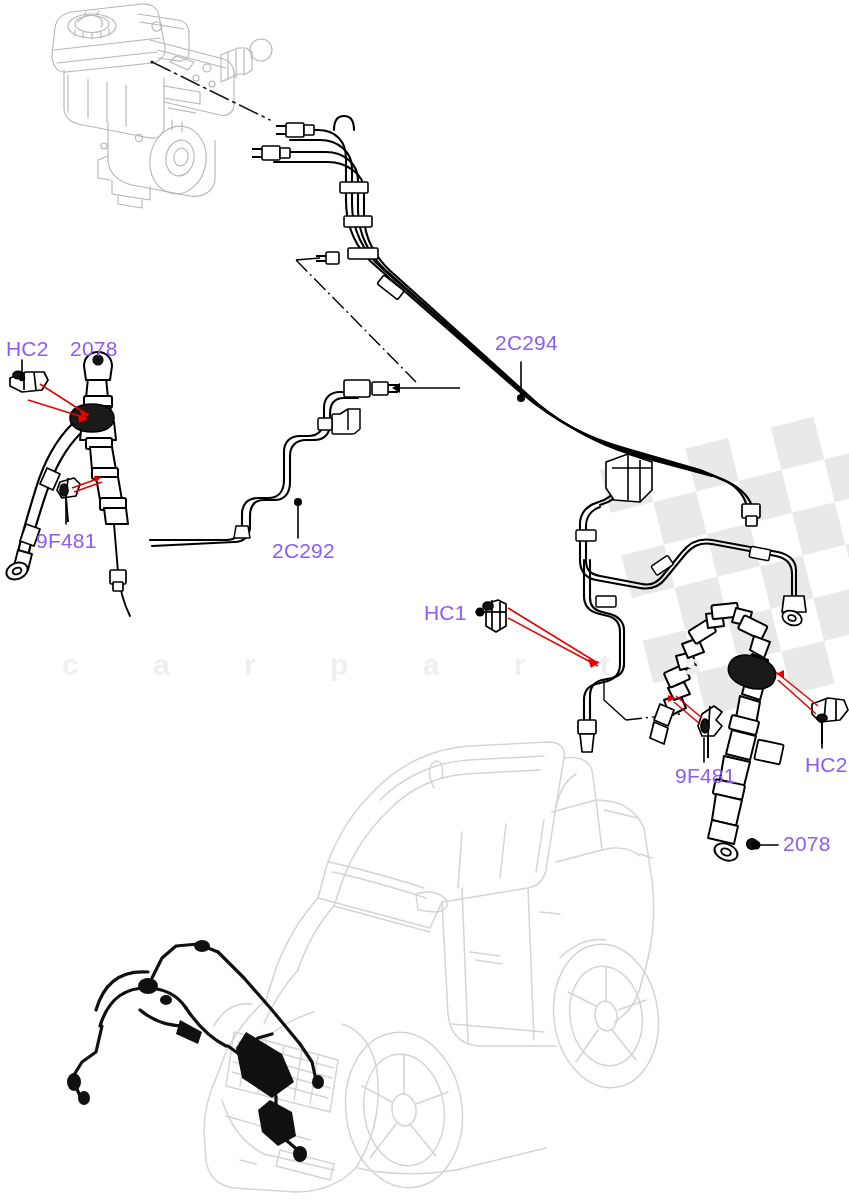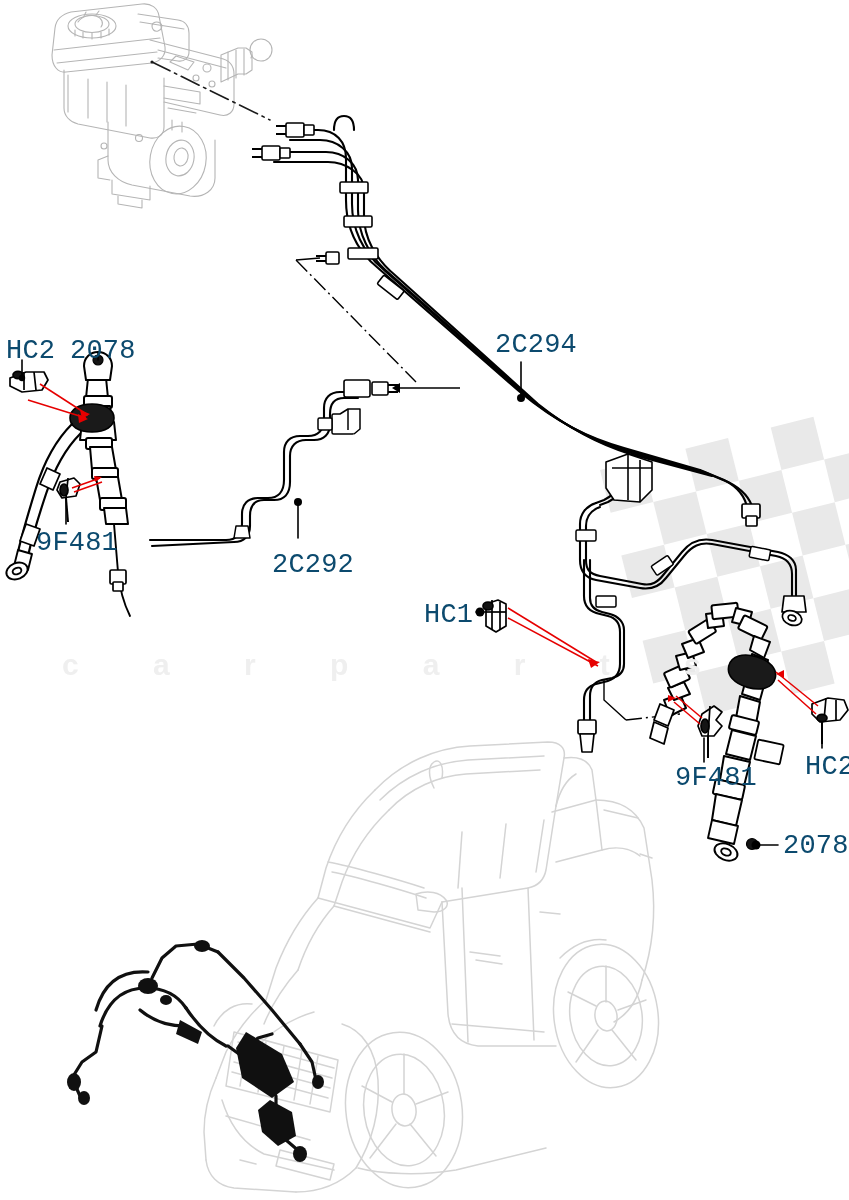--- a/index.html
+++ b/index.html
@@ -21,23 +21,23 @@
   #diagram-svg {
     position: absolute;
     left: 0;
     top: 0;
     width: 849px;
     height: 1200px;
     display: block;
   }
   .callout-label {
     position: absolute;
-    color: #0c4a6e;
-    font-family: Liberation Mono, monospace;
-    font-size: 27px;
+    color: #8b5cf6;
+    font-family: Liberation Sans, sans-serif;
+    font-size: 21px;
     font-weight: 400;
     letter-spacing: 0.2px;
     white-space: nowrap;
     line-height: 1;
     user-select: none;
   }
   .wm-main {
     position: absolute;
     font-family: "Liberation Sans", sans-serif;
     font-size: 116px;
@@ -583,20 +583,20 @@
       <circle cx="480" cy="612" r="4.5"></circle>
       <circle cx="756" cy="845" r="4.5"></circle>
     </g>
   </svg>
 
   <div class="wm-sub" style="left:62px; top:650px;text-align:right;">c a r   p a r t s</div>
 
   <div class="callout-label" style="left:6px;   top:338px;">HC2</div>
   <div class="callout-label" style="left:70px;  top:338px;">2078</div>
   <div class="callout-label" style="left:36px;  top:530px;">9F481</div>
-  <div class="callout-label" style="left:272px; top:552px;">2C292</div>
+  <div class="callout-label" style="left:272px; top:540px;">2C292</div>
   <div class="callout-label" style="left:495px; top:332px;">2C294</div>
   <div class="callout-label" style="left:424px; top:602px;">HC1</div>
   <div class="callout-label" style="left:675px; top:765px;">9F481</div>
   <div class="callout-label" style="left:805px; top:754px;">HC2</div>
   <div class="callout-label" style="left:783px; top:833px;">2078</div>
 
 </div>
 
 </body></html>

